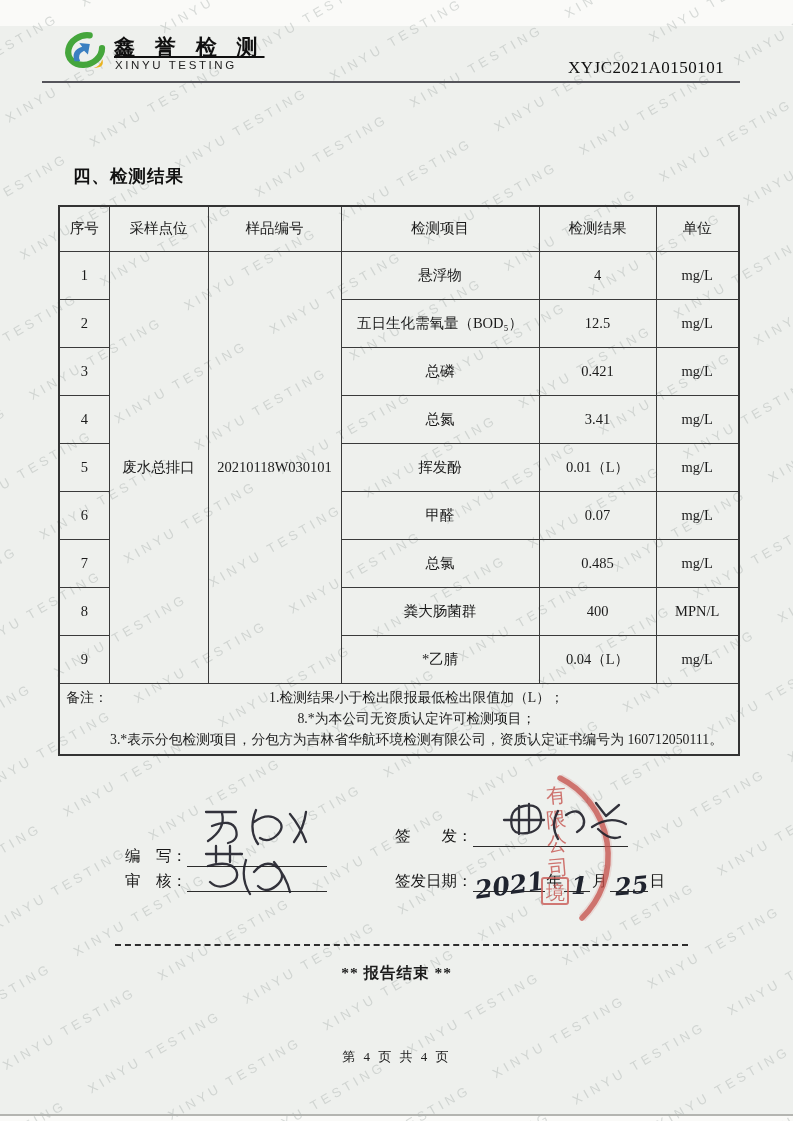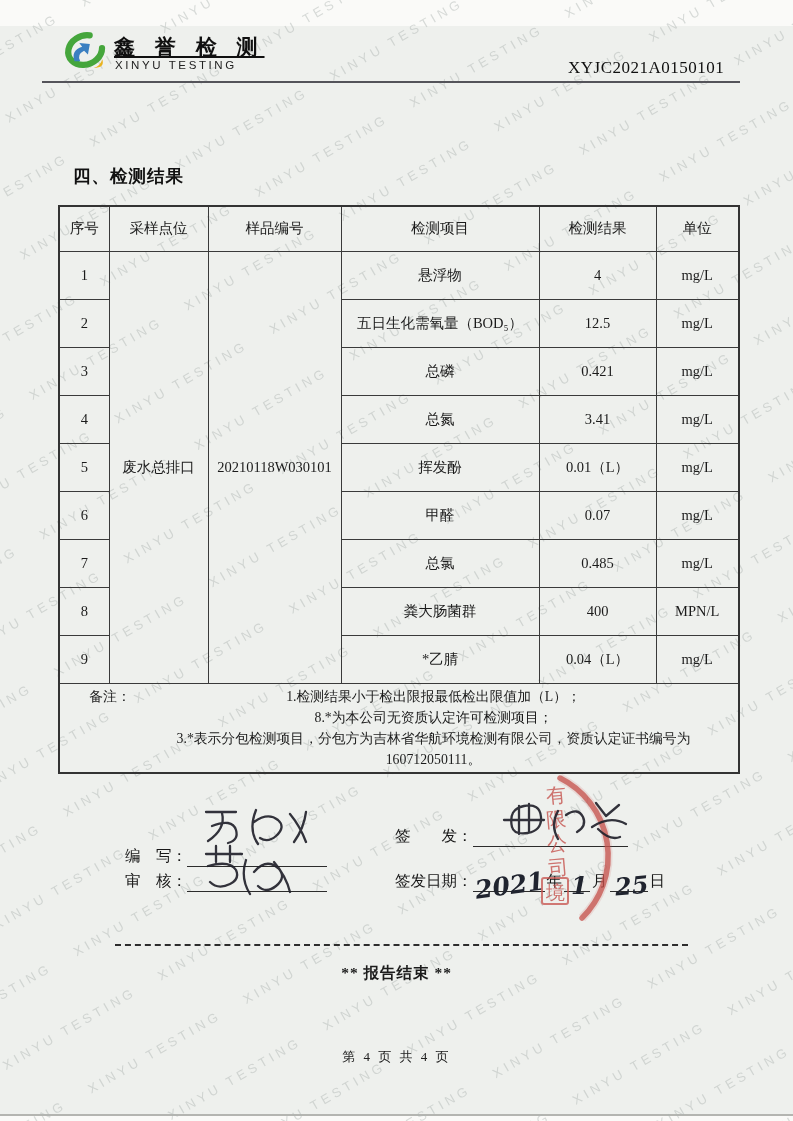--- a/index.html
+++ b/index.html
@@ -30,21 +30,21 @@
   table.results{position:absolute;left:58px;top:205px;width:680px;border-collapse:collapse;
                 table-layout:fixed;font-size:14.5px;color:#1b1b1b;}
   table.results td,table.results th{border:1px solid #3a3a3a;text-align:center;vertical-align:middle;
                 font-weight:400;padding:2px 4px;}
   table.results{border:2px solid #333;}
   tr.hdr{height:45px;}
   tr.r{height:48px;}
   tr.remark-row{height:72px;}
   td.remark{text-align:left;vertical-align:top;padding:6px 8px;font-size:13.8px;}
   .remark-flex{display:flex;}
-  .remark-label{flex:0 0 46px;line-height:21px;margin-left:23px;}
+  .remark-label{flex:0 0 46px;line-height:21px;}
   .remark-lines div{line-height:21px;}
   
   .sig{position:absolute;font-size:15.5px;color:#181818;white-space:nowrap;}
   .uline{display:inline-block;border-bottom:1.4px solid #2c2c2c;height:19px;vertical-align:bottom;position:relative;}
   .suffix{margin:0 2px;}
   .ink{position:absolute;bottom:-9px;font-style:italic;font-weight:700;color:#20242f;
        font-family:"DejaVu Serif",serif;white-space:nowrap;}
   .sigsvg{position:absolute;z-index:5;}
   .sigsvg path{fill:none;stroke:#22222b;stroke-width:2.3;stroke-linecap:round;stroke-linejoin:round;opacity:.92;}
   .stamp{position:absolute;left:430px;top:756px;z-index:4;}

